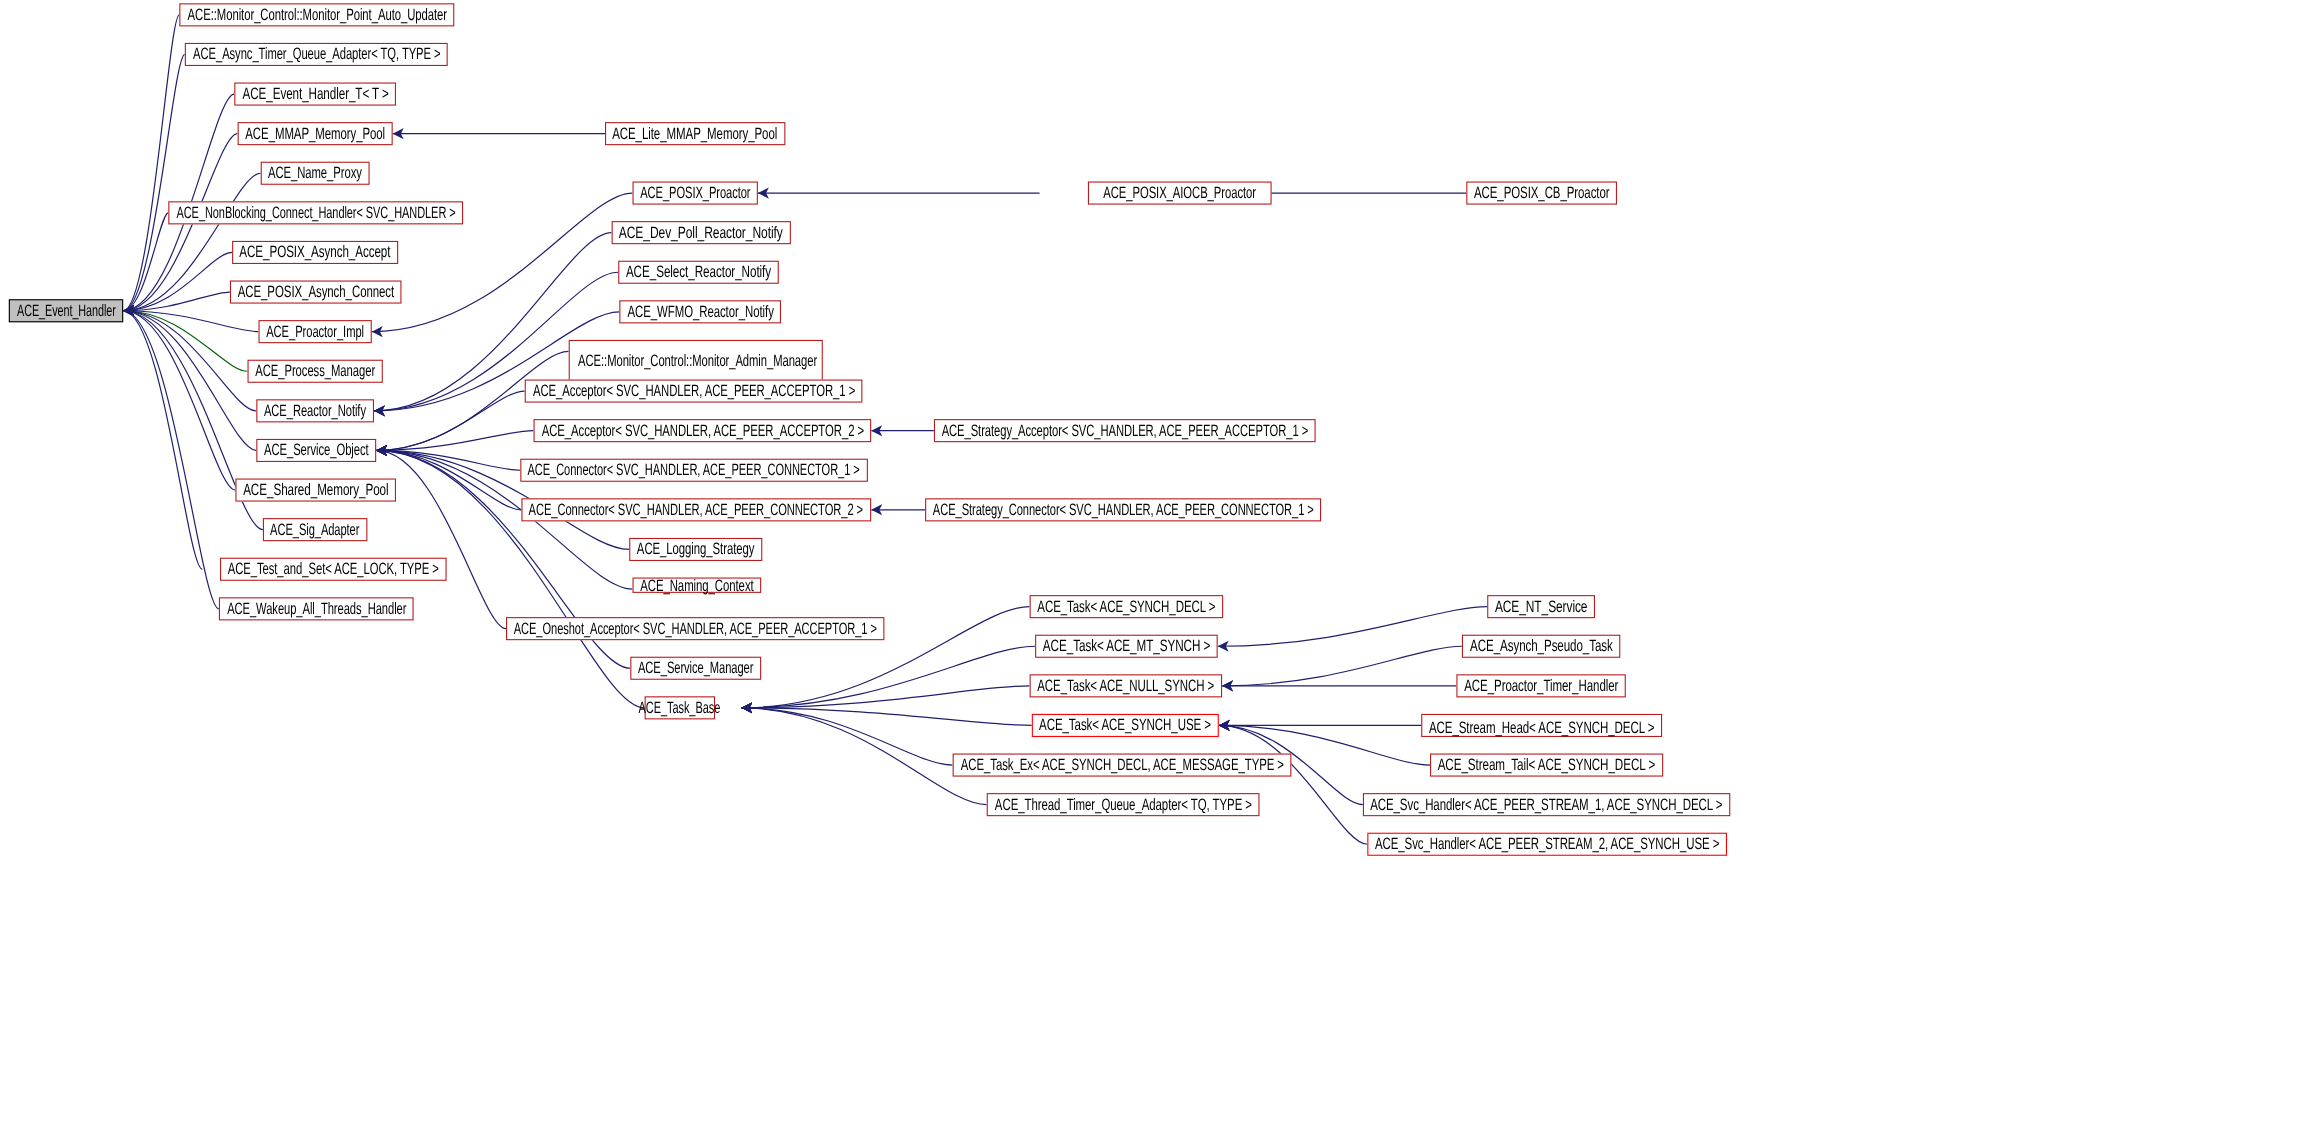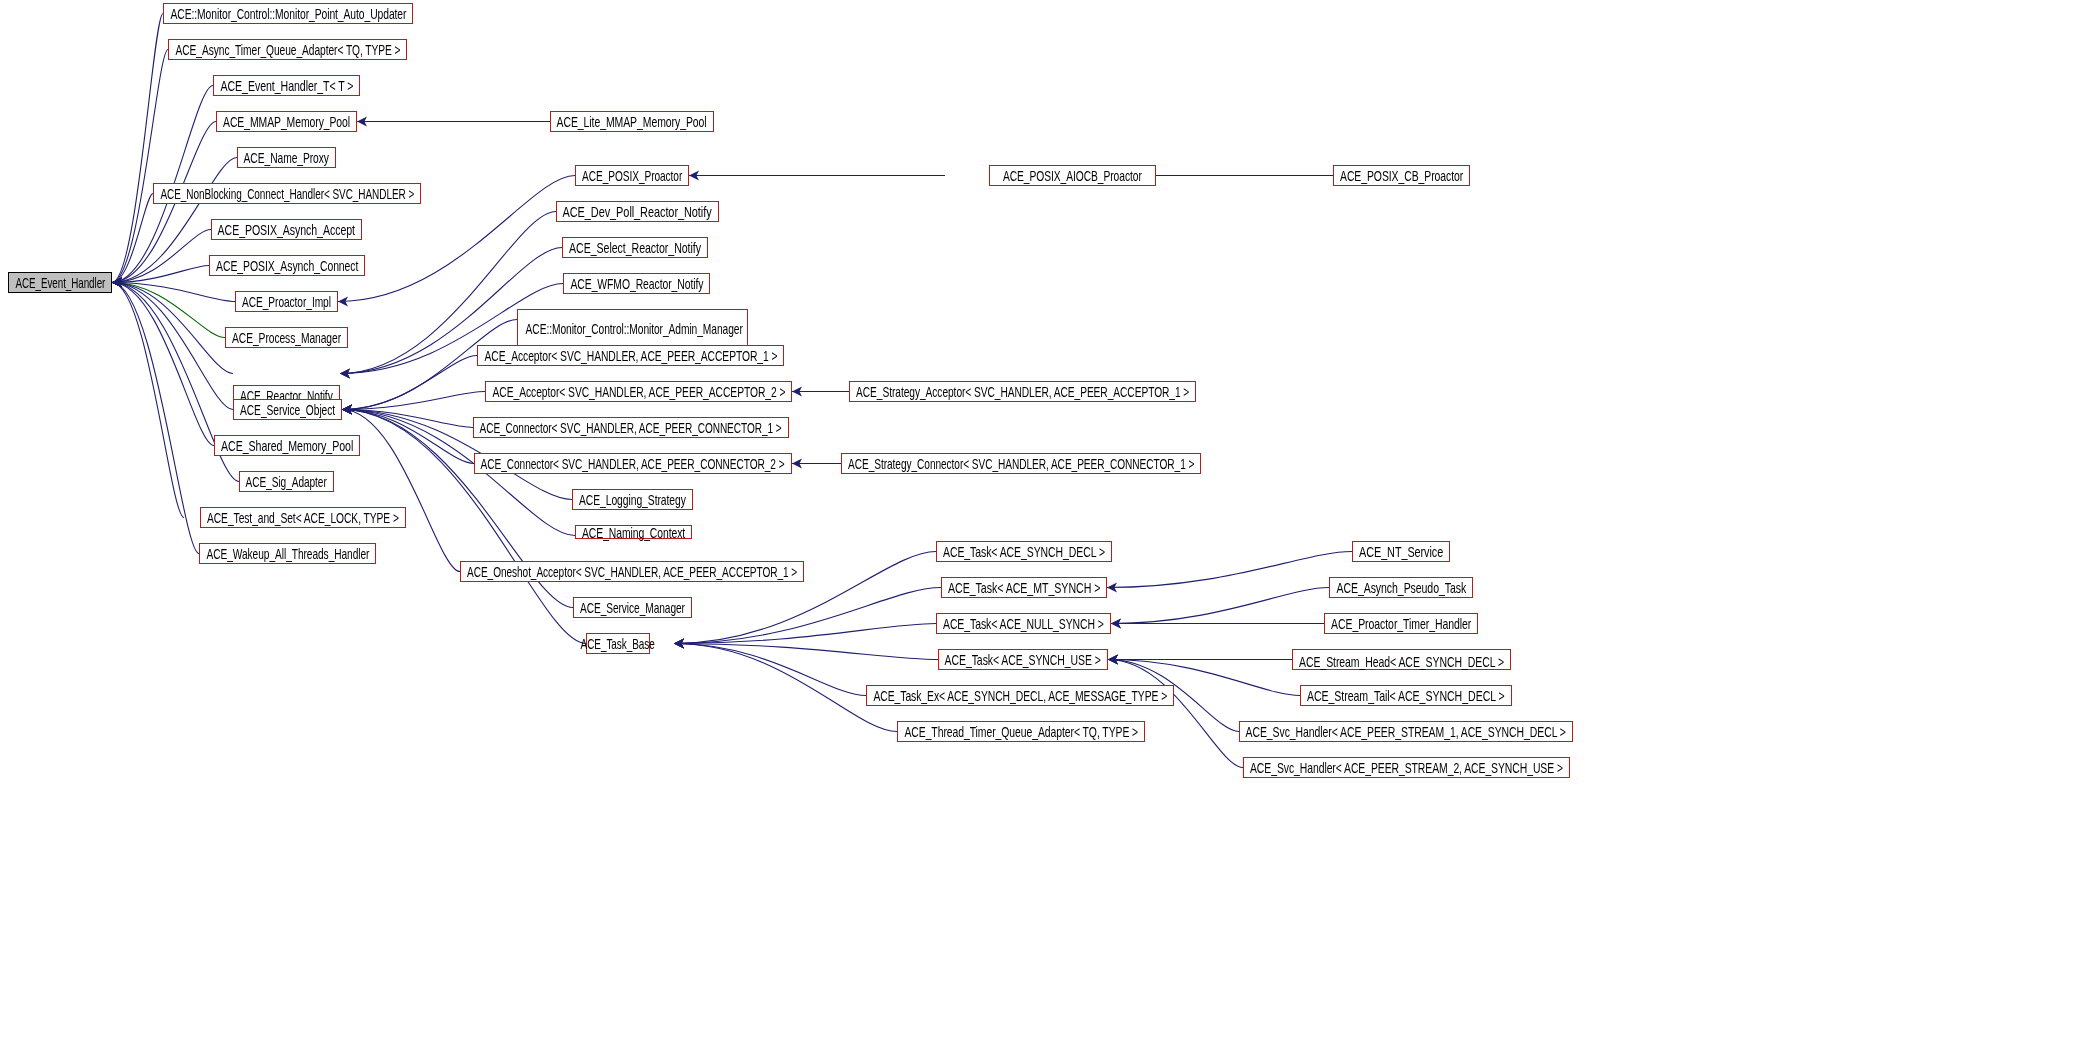--- a/index.html
+++ b/index.html
@@ -138,21 +138,21 @@
       </div>
       <div class="node" style="left: 209px; top: 255px; width: 156px; height: 21px;">
         <span style="display: inline-block; transform: scale(0.696078, 1); transform-origin: center center;">ACE_POSIX_Asynch_Connect</span>
       </div>
       <div class="node" style="left: 235px; top: 291px; width: 103px; height: 21px;">
         <span style="display: inline-block; transform: scale(0.679389, 1); transform-origin: center center;">ACE_Proactor_Impl</span>
       </div>
       <div class="node" style="left: 225px; top: 327px; width: 123px; height: 21px;">
         <span style="display: inline-block; transform: scale(0.685535, 1); transform-origin: center center;">ACE_Process_Manager</span>
       </div>
-      <div class="node" style="left: 233px; top: 363px; width: 107px; height: 21px; margin-top: 22px;">
+      <div class="node" style="left: 233px; top: 363px; width: 107px; height: 21px;">
         <span style="display: inline-block; transform: scale(0.678832, 1); transform-origin: center center;">ACE_Reactor_Notify</span>
       </div>
       <div class="node" style="left: 233px; top: 399px; width: 109px; height: 21px;">
         <span style="display: inline-block; transform: scale(0.683453, 1); transform-origin: center center;">ACE_Service_Object</span>
       </div>
       <div class="node" style="left: 214px; top: 435px; width: 146px; height: 21px;">
         <span style="display: inline-block; transform: scale(0.709677, 1); transform-origin: center center;">ACE_Shared_Memory_Pool</span>
       </div>
       <div class="node" style="left: 239px; top: 471px; width: 95px; height: 21px;">
         <span style="display: inline-block; transform: scale(0.675, 1); transform-origin: center center;">ACE_Sig_Adapter</span>

